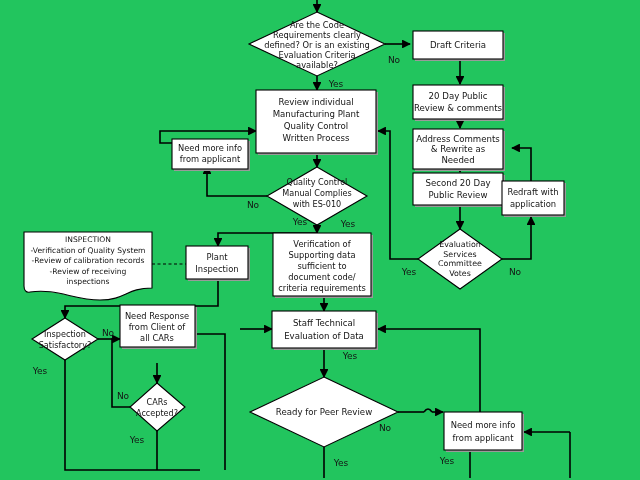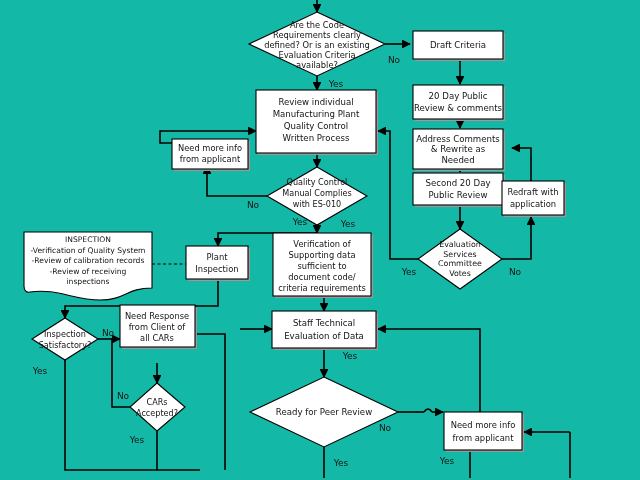--- a/index.html
+++ b/index.html
@@ -1,21 +1,21 @@
 <!DOCTYPE html>
 <html><head>
 <meta charset="utf-8">
 <title>Evaluation Process Flowchart</title>
 <style>
   html,body{margin:0;padding:0;background:#ffffff;}
   body{
     font-family:"DejaVu Sans", sans-serif;
     width:640px;height:480px;overflow:hidden;
   }
-  #chart-root{position:relative;width:640px;height:480px;background:#14b8a6;}
+  #chart-root{position:relative;width:640px;height:480px;background:#22c55e;}
   svg#flow{position:absolute;left:0;top:0;width:640px;height:480px;}
   .node-text{
     font-family:"DejaVu Sans", sans-serif;
     fill:#141414;
     text-anchor:middle;
     dominant-baseline:middle;
   }
   .edge-label{
     font-family:"DejaVu Sans", sans-serif;
     fill:#141414;

